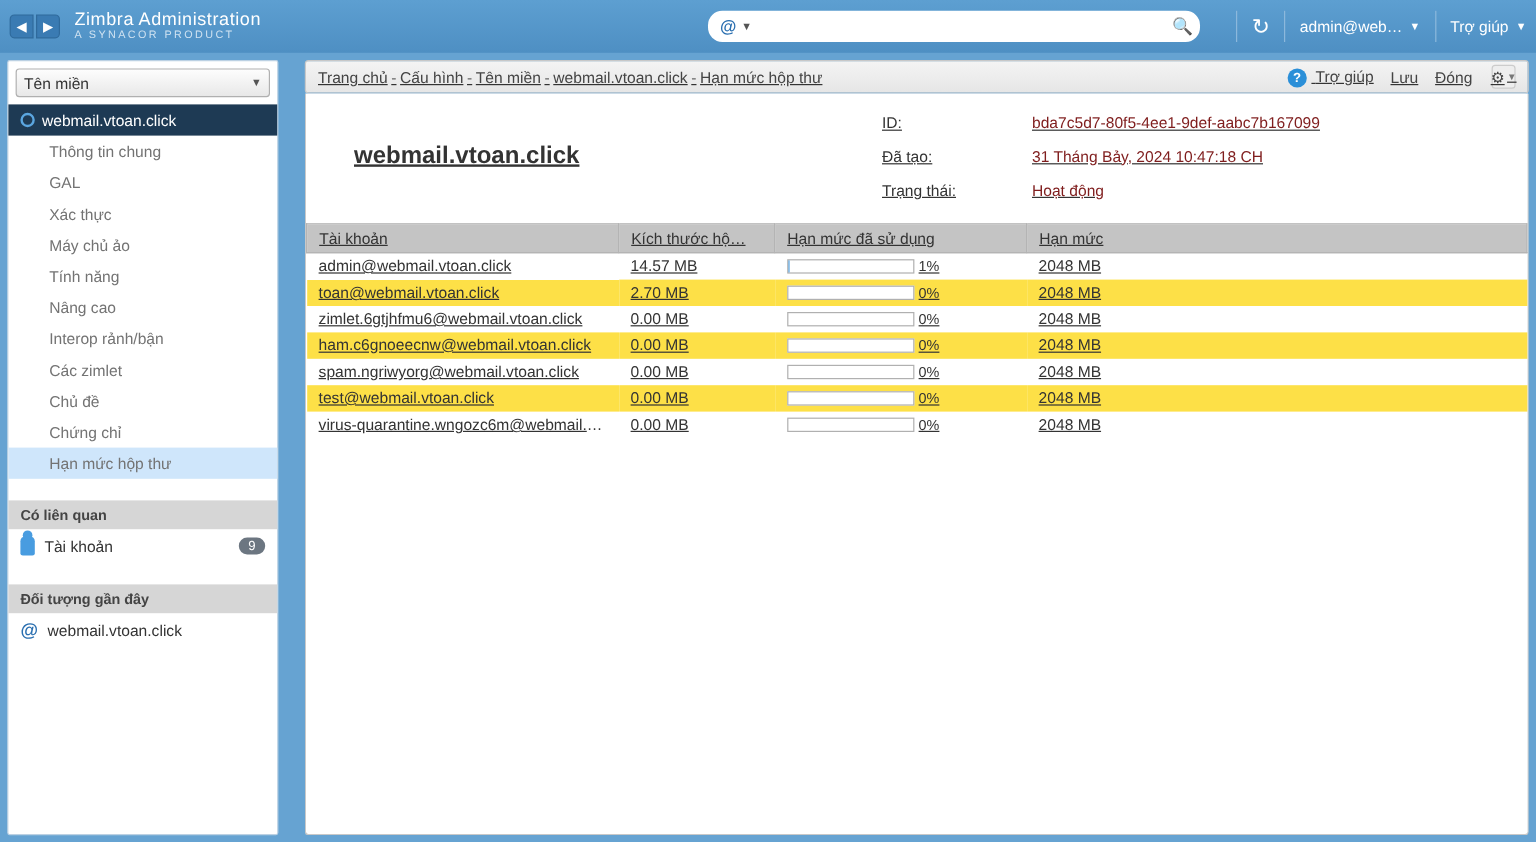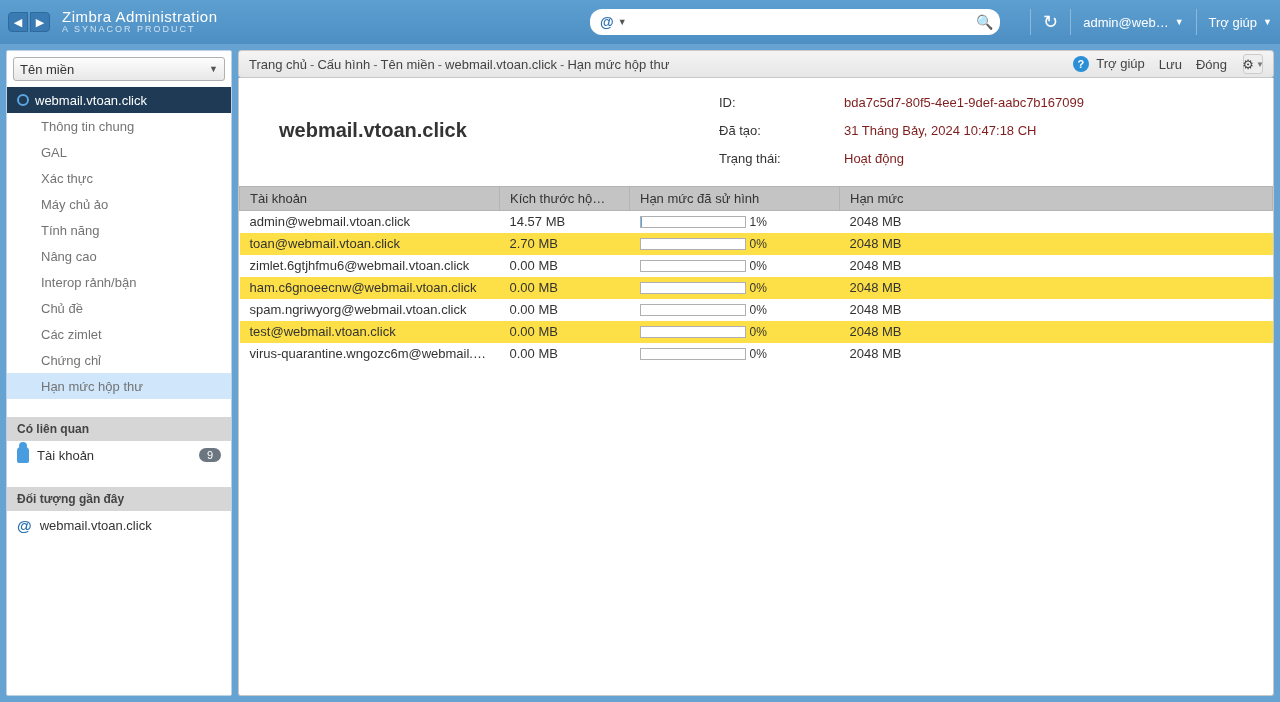--- a/index.html
+++ b/index.html
@@ -58,21 +58,21 @@
   .refresh-icon { font-size: 18px; cursor: pointer; }
   .userdrop, .helpdrop {
     display: flex; align-items: center; gap: 6px; cursor: pointer; font-size: 13px;
   }
   .userdrop .dd, .helpdrop .dd { font-size: 9px; }
 
   .app {
     display: flex;
     height: calc(702px - 44px);
     padding: 6px;
-    gap: 6px;
+    gap: 22px;
     border-radius: 21px;
   }
   .sidebar {
     width: 226px;
     background: #fff;
     border: 1px solid #bcd1e3;
     border-radius: 2px;
     display: flex;
     flex-direction: column;
   }
@@ -159,20 +159,21 @@
     display: flex; align-items: center; gap: 8px;
     padding: 6px 10px;
     cursor: pointer;
   }
   .sb-recent .at { color: #2a6fb0; font-weight: bold; font-size: 15px; }
 
   .main {
     flex: 1;
     display: flex;
     flex-direction: column;
+    text-decoration: underline;
   }
   .crumbbar {
     height: 28px;
     background: linear-gradient(to bottom, #f4f4f4, #e6e6e6);
     border: 1px solid #c8c8c8;
     border-radius: 3px;
     display: flex;
     align-items: center;
     padding: 0 10px;
     justify-content: space-between;
@@ -308,22 +309,22 @@
       <span>webmail.vtoan.click</span>
     </div>
     <div id="sb-items">
         <div class="sb-item">Thông tin chung</div>
         <div class="sb-item">GAL</div>
         <div class="sb-item">Xác thực</div>
         <div class="sb-item">Máy chủ ảo</div>
         <div class="sb-item">Tính năng</div>
         <div class="sb-item">Nâng cao</div>
         <div class="sb-item">Interop rảnh/bận</div>
+        <div class="sb-item">Các zimlet</div>
         <div class="sb-item">Chủ đề</div>
-        <div class="sb-item">Các zimlet</div>
         <div class="sb-item">Chứng chỉ</div>
         <div class="sb-item selected">Hạn mức hộp thư</div>
       </div>
 
     <div class="sb-section">Có liên quan</div>
     <div class="sb-related">
       <div class="left">
         <span class="icon"></span>
         <span>Tài khoản</span>
       </div>
@@ -373,21 +374,21 @@
             <span class="v">Hoạt động</span>
           </div>
         </div>
       </div>
 
       <table class="mbx">
         <thead>
           <tr>
             <th class="account">Tài khoản</th>
             <th class="size">Kích thước hộ…</th>
-            <th class="used">Hạn mức đã sử hình</th>
+            <th class="used">Hạn mức đã sử dụng</th>
             <th>Hạn mức</th>
           </tr>
         </thead>
         <tbody id="mbx-body">
             <tr>
               <td class="account-cell">admin@webmail.vtoan.click</td>
               <td>14.57 MB</td>
               <td>
                 <div class="usage-cell">
                   <div class="progress">

